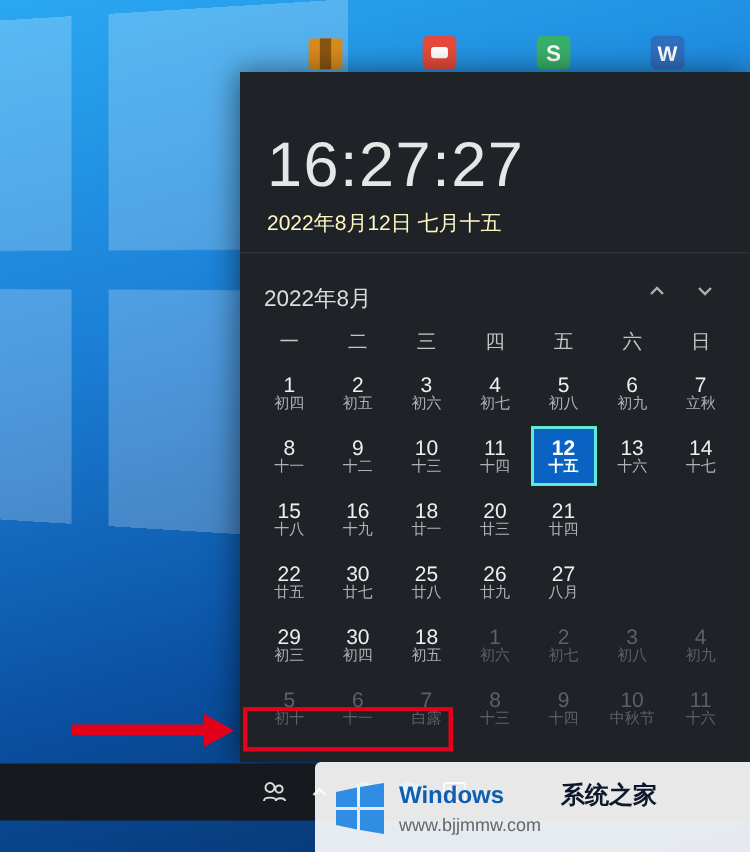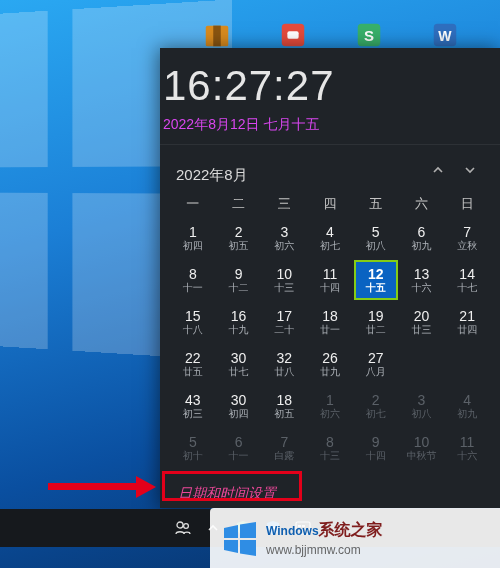--- a/index.html
+++ b/index.html
@@ -19,43 +19,43 @@
   .desktop-icons { position: absolute; top: 18px; left: 200px; display: flex; gap: 42px; }
   .dicon { width: 34px; height: 34px; border-radius: 4px; display: flex; align-items: center; justify-content: center; }
   .dicon svg { width: 30px; height: 30px; }
 
   .flyout {
     position: absolute; right: 0; top: 48px; width: 340px; bottom: 60px;
     background: #1f2328; color: #e6e6e6;
     box-shadow: -2px 0 18px rgba(0,0,0,.5);
     display: flex; flex-direction: column;
   }
-  .clock-block { padding: 14px 3px 10px; border-bottom: 1px solid #2d3136; }
+  .clock-block { padding: 14px 18px 10px; border-bottom: 1px solid #2d3136; margin-top: 24px; }
   .clock-time { font-size: 42px; font-weight: 200; letter-spacing: 1px; }
-  .clock-date { margin-top: 6px; font-size: 14px; color: #d946ef; }
+  .clock-date { margin-top: 6px; font-size: 14px; color: #fef9c3; }
 
   .month-row { display: flex; align-items: center; padding: 10px 16px 2px; }
   .month-label { font-size: 15px; color: #dcdcdc; margin-top: 11px; }
   .nav-btn { width: 28px; height: 28px; margin-left: 4px; display: flex; align-items: center; justify-content: center; color: #b0b0b0; cursor: pointer; }
 
   .dow-row { display: grid; grid-template-columns: repeat(7,1fr); padding: 6px 10px 2px; }
   .dow-cell { text-align: center; font-size: 13px; color: #c4c4c4; padding: 2px 0; }
 
   .weeks { padding: 0 10px 6px; display: flex; flex-direction: column; }
   .week { display: grid; grid-template-columns: repeat(7,1fr); }
   .day {
     position: relative;
     height: 40px; margin: 1px;
     display: flex; flex-direction: column; align-items: center; justify-content: center;
     cursor: pointer; border: 1px solid transparent;
   }
   .day .num { font-size: 14px; line-height: 15px; color: #efefef; }
   .day .sub { font-size: 10px; line-height: 11px; color: #aeb3b9; }
   .day.other .num, .day.other .sub { color: #5b6168; }
-  .day.today { background: #0a63c2; border: 2px solid #84cc16; }
+  .day.today { background: #0a63c2; border: 2px solid #5eead4; }
   .day.today .num, .day.today .sub { color: #fff; font-weight: 600; }
 
   .link-row { padding: 8px 18px 10px; }
   .link-btn { font-size: 14px; color: #ec4899; padding: 2px 0; cursor: pointer; display: inline-block; font-style: italic; }
 
   .annot-box {
     position: absolute; left: 162px; bottom: 67px; width: 140px; height: 30px;
     border: 3px solid #e3001a; pointer-events: none;
   }
   .annot-arrow {
@@ -73,22 +73,22 @@
     background: #16191d; display: flex; align-items: center; padding-left: 170px;
   }
   .tray-item { width: 26px; height: 26px; margin-right: 4px; display: flex; align-items: center; justify-content: center; color: #d5d5d5; cursor: pointer; }
 
   .watermark {
     position: absolute; right: 0; bottom: 0; height: 60px; width: 290px;
     background: rgba(255,255,255,0.9); display: flex; align-items: center; padding-left: 10px;
     border-top-left-radius: 4px;
   }
   .watermark .wlogo { width: 40px; height: 40px; margin-right: 6px; }
-  .watermark .wtext1 { font-size: 12px; font-weight: 600; color: #0f5fb0; }
-  .watermark .wtext2 { font-size: 16px; font-weight: 600; color: #7f1d1d; }
+  .watermark .wtext1 { font-size: 16px; font-weight: 600; color: #0f5fb0; }
+  .watermark .wtext2 { font-size: 16px; font-weight: 600; color: #0f172a; margin-left: 38px; }
   .watermark .wurl { font-size: 12px; color: #666; margin-top: 2px; }
 </style>
 </head>
 <body>
 
 <div class="wallpaper">
   <div class="win-logo">
     <div></div>
       <div></div>
       <div></div>
@@ -219,65 +219,57 @@
       <div class="week">
         <div class="day">
           <div class="num">15</div>
           <div class="sub">十八</div>
         </div>
         <div class="day">
           <div class="num">16</div>
           <div class="sub">十九</div>
         </div>
         <div class="day">
-          <div class="num">17</div>
-          <div class="sub">二十</div>
-        </div>
-        <div class="day">
           <div class="num">18</div>
           <div class="sub">廿一</div>
         </div>
         <div class="day">
-          <div class="num">19</div>
-          <div class="sub">廿二</div>
-        </div>
-        <div class="day">
           <div class="num">20</div>
           <div class="sub">廿三</div>
         </div>
         <div class="day">
           <div class="num">21</div>
           <div class="sub">廿四</div>
         </div>
       </div>
       <div class="week">
         <div class="day">
           <div class="num">22</div>
           <div class="sub">廿五</div>
         </div>
         <div class="day">
           <div class="num">30</div>
           <div class="sub">廿七</div>
         </div>
         <div class="day">
-          <div class="num">32</div>
+          <div class="num">25</div>
           <div class="sub">廿八</div>
         </div>
         <div class="day">
           <div class="num">26</div>
           <div class="sub">廿九</div>
         </div>
         <div class="day">
           <div class="num">27</div>
           <div class="sub">八月</div>
         </div>
       </div>
       <div class="week">
         <div class="day">
-          <div class="num">43</div>
+          <div class="num">29</div>
           <div class="sub">初三</div>
         </div>
         <div class="day">
           <div class="num">30</div>
           <div class="sub">初四</div>
         </div>
         <div class="day">
           <div class="num">18</div>
           <div class="sub">初五</div>
         </div>

